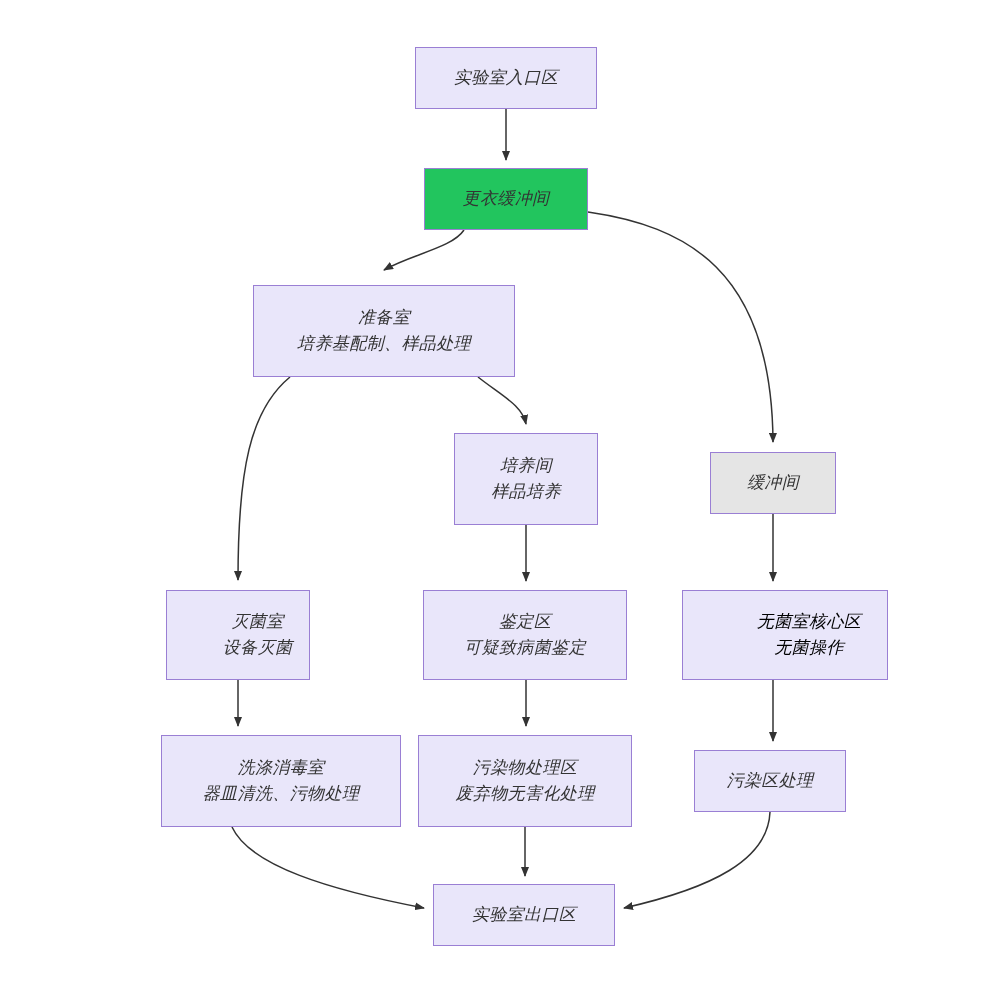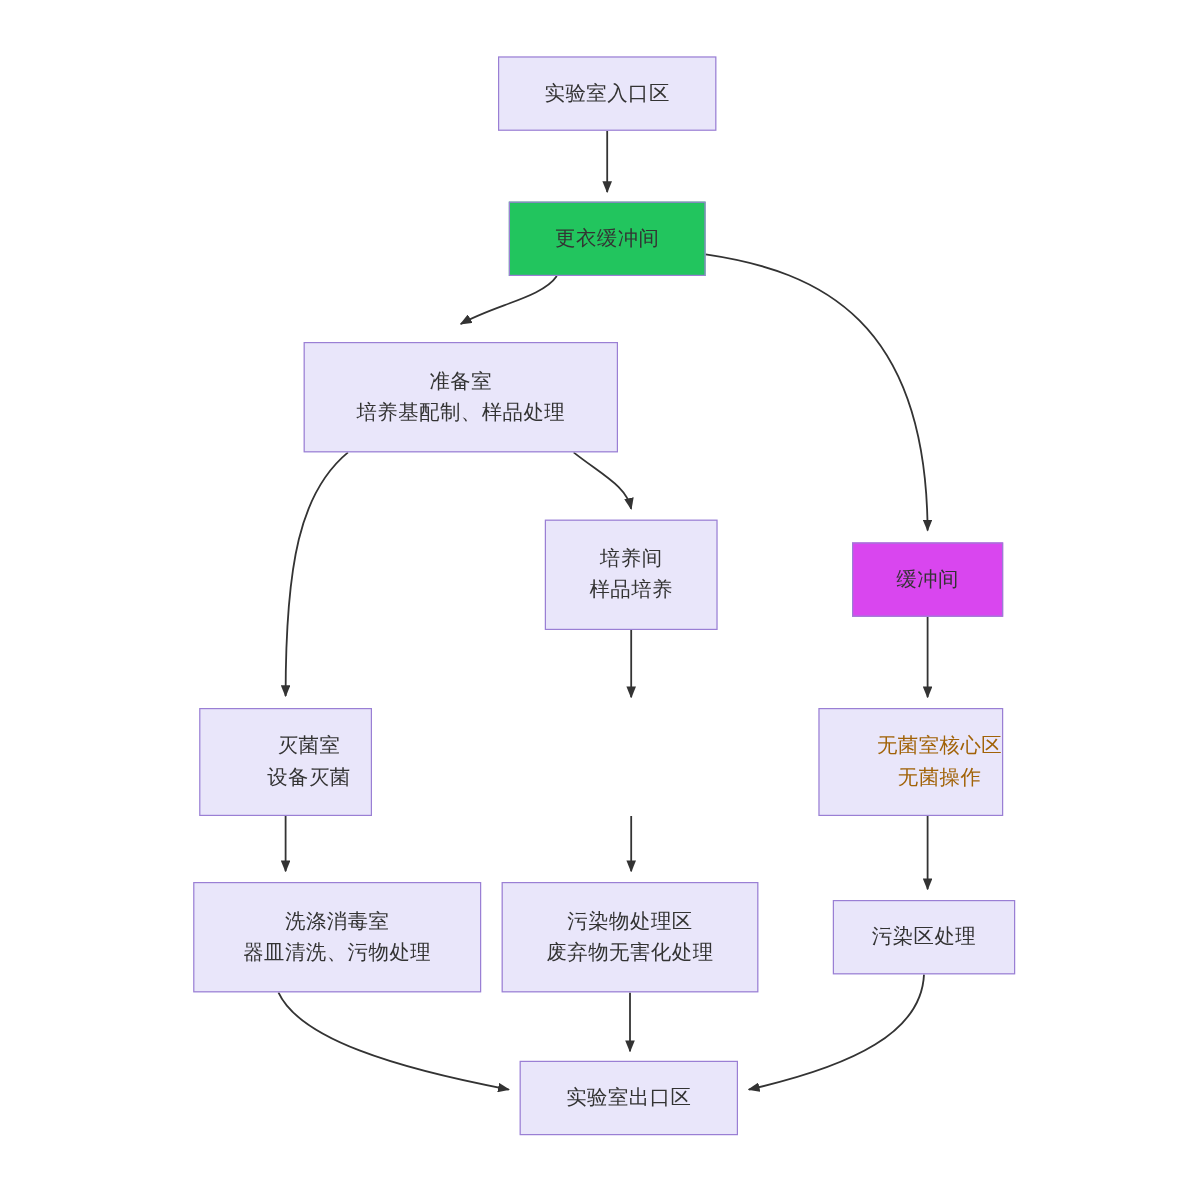--- a/index.html
+++ b/index.html
@@ -36,20 +36,21 @@
     flex-direction: column;
     align-items: center;
     justify-content: center;
     color: #333333;
     font-size: 17px;
     line-height: 1.55;
     letter-spacing: 0.4px;
     text-align: center;
     white-space: nowrap;
     z-index: 2;
+    font-style: italic;
   }
   .node .line2 {
     display: block;
   }
 </style>
 </head>
 <body>
 
 <div id="canvas" style="background: rgb(255, 255, 255);">
 
@@ -100,32 +101,36 @@
   <div class="node" style="left: 253px; top: 285px; width: 262px; height: 92px; background: rgb(233, 230, 250); border-color: rgb(154, 127, 212); color: rgb(51, 51, 51);">
     <span class="line1">准备室</span>
     <span class="line2">培养基配制、样品处理</span>
   </div>
 
   <div class="node" style="left: 454px; top: 433px; width: 144px; height: 92px; background: rgb(233, 230, 250); border-color: rgb(154, 127, 212); color: rgb(51, 51, 51);">
     <span class="line1">培养间</span>
     <span class="line2">样品培养</span>
   </div>
 
-  <div class="node" style="left: 710px; top: 452px; width: 126px; height: 62px; background: #d946ef; border-color: rgb(154, 127, 212); color: rgb(51, 51, 51);">
+  <div class="node" style="left: 710px; top: 452px; width: 126px; height: 62px; background: #e5e5e5; border-color: rgb(154, 127, 212); color: rgb(51, 51, 51);">
     <span class="line1">缓冲间</span>
 
   </div>
 
   <div class="node" style="left: 166px; top: 590px; width: 144px; height: 90px; background: rgb(233, 230, 250); border-color: rgb(154, 127, 212); color: rgb(51, 51, 51); padding-left: 39px;">
     <span class="line1">灭菌室</span>
     <span class="line2">设备灭菌</span>
   </div>
 
+  <div class="node" style="left: 423px; top: 590px; width: 204px; height: 90px; background: rgb(233, 230, 250); border-color: rgb(154, 127, 212); color: rgb(51, 51, 51);">
+    <span class="line1">鉴定区</span>
+    <span class="line2">可疑致病菌鉴定</span>
+  </div>
 
-  <div class="node" style="left: 682px; top: 590px; width: 154px; height: 90px; background: rgb(233, 230, 250); border-color: rgb(154, 127, 212); color: #a16207; padding-left: 48px;">
+  <div class="node" style="left: 682px; top: 590px; width: 206px; height: 90px; background: rgb(233, 230, 250); border-color: rgb(154, 127, 212); color: #000000; padding-left: 48px;">
     <span class="line1">无菌室核心区</span>
     <span class="line2">无菌操作</span>
   </div>
 
   <div class="node" style="left: 118px; top: 735px; width: 240px; height: 92px; background: rgb(233, 230, 250); border-color: rgb(154, 127, 212); color: rgb(51, 51, 51); margin-left: 43px;">
     <span class="line1">洗涤消毒室</span>
     <span class="line2">器皿清洗、污物处理</span>
   </div>
 
   <div class="node" style="left: 418px; top: 735px; width: 214px; height: 92px; background: rgb(233, 230, 250); border-color: rgb(154, 127, 212); color: rgb(51, 51, 51);">

